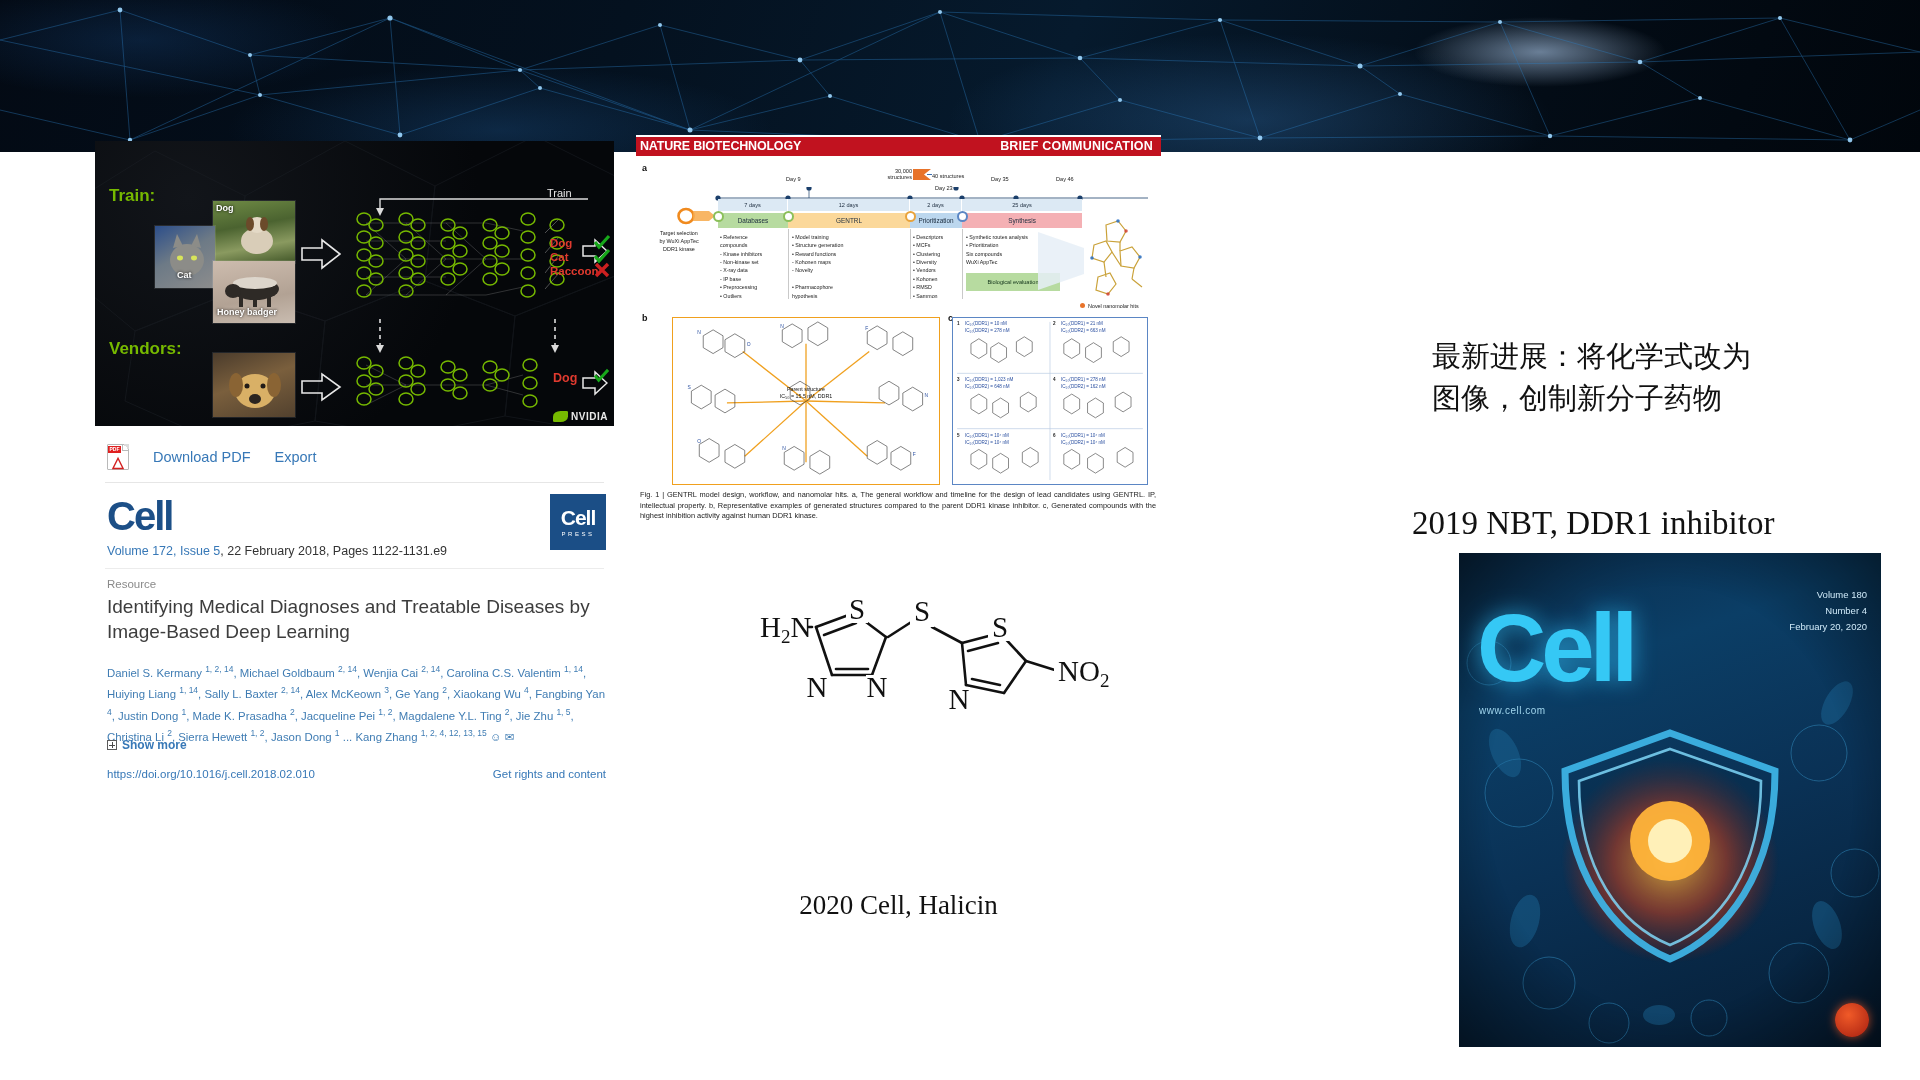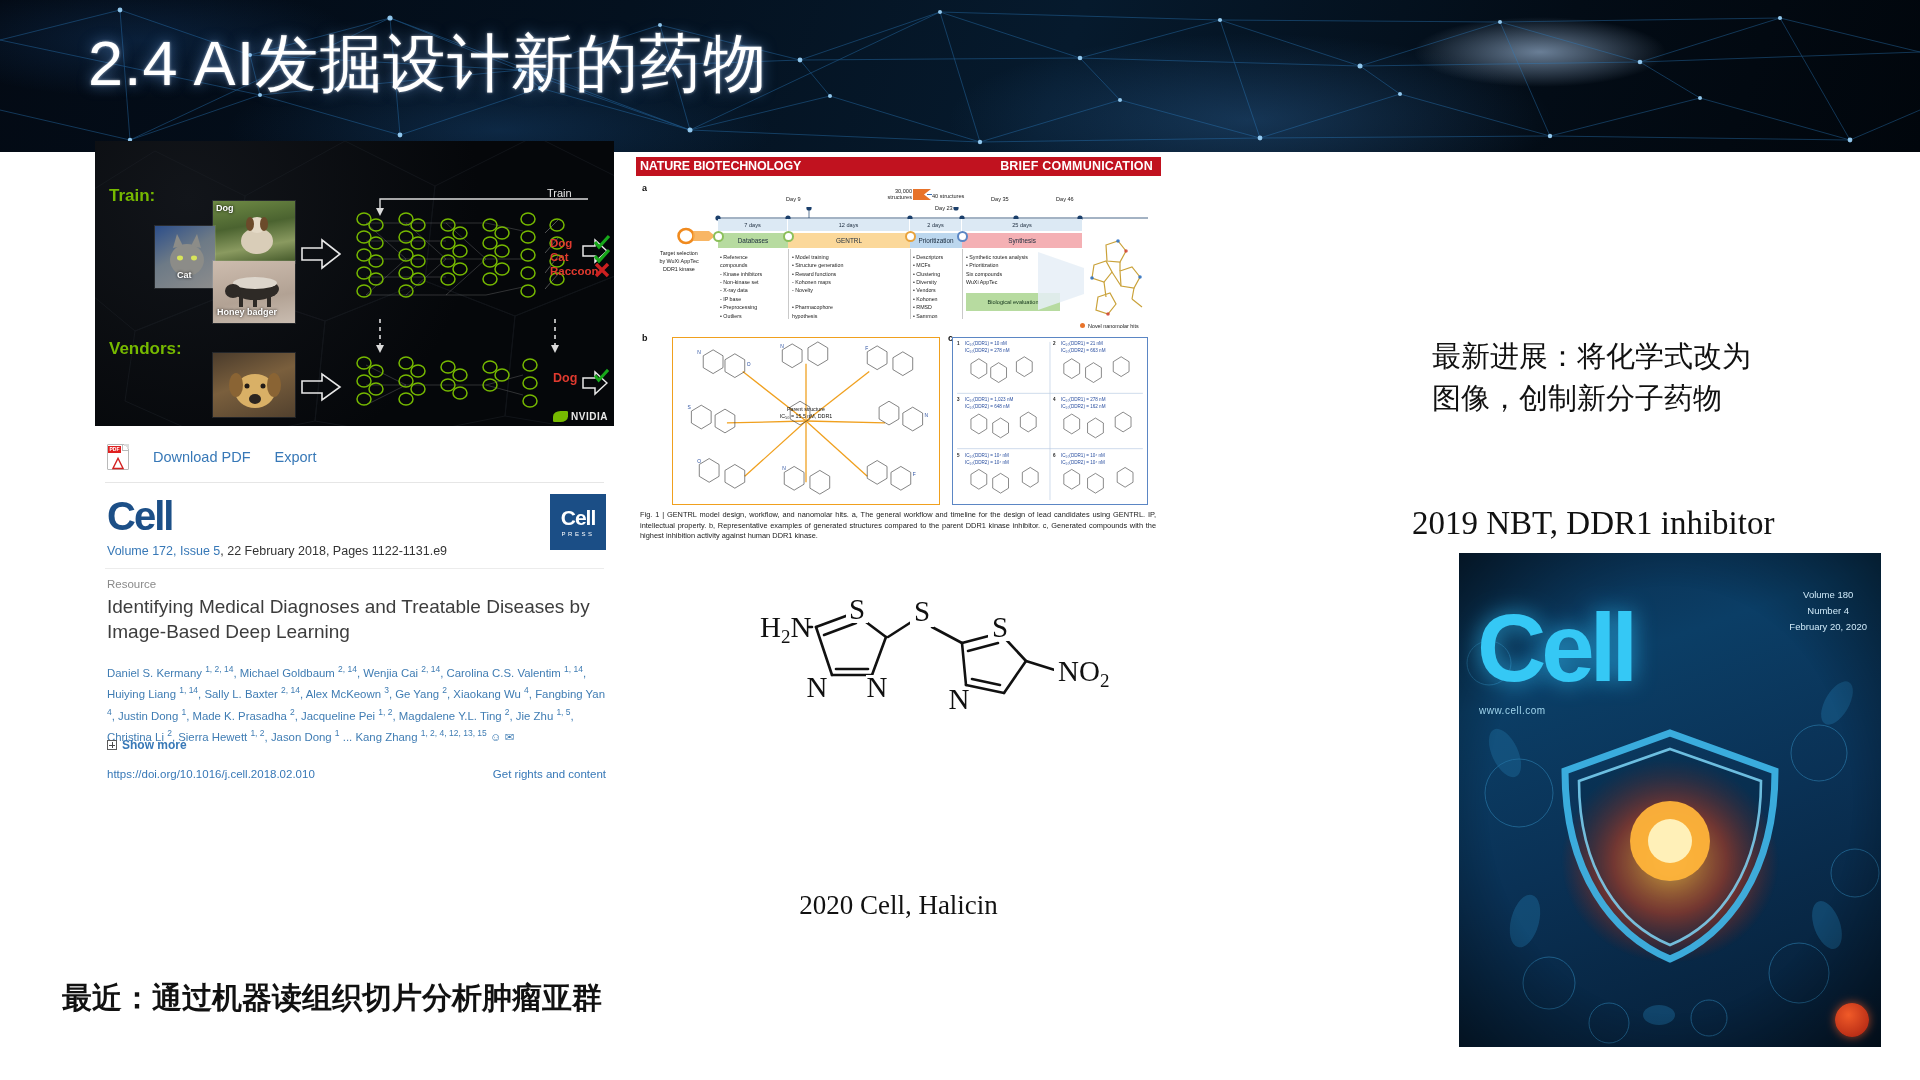--- a/index.html
+++ b/index.html
@@ -132,21 +132,21 @@
     content: ''; position: absolute; background: #4a4a4a;
   }
   #show-more .plusbox::before { left: 1px; right: 1px; top: 4px; height: 1px; }
   #show-more .plusbox::after  { top: 1px; bottom: 1px; left: 4px; width: 1px; }
   #cell-doi { position: absolute; left: 12px; top: 336px; font-size: 11.5px; color: #3778b7; }
   #get-rights { position: absolute; right: 8px; top: 336px; font-size: 11.5px; color: #3778b7; }
 
   
   #nbt-fig {
     position: absolute; left: 636px; top: 135px; width: 525px; height: 415px;
-    background: #ffffff; overflow: hidden; margin-top: 20px;
+    background: #ffffff; overflow: hidden;
   }
   #nbt-header {
     position: absolute; left: 0; top: 2px; width: 100%; height: 19px;
     background: #c1121f;
   }
   #nbt-header .left {
     position: absolute; left: 4px; top: 2px; color: #fff;
     font-size: 12.5px; font-weight: bold; letter-spacing: -.2px;
   }
   #nbt-header .right {
@@ -209,21 +209,21 @@
       linear-gradient(160deg, #0a2d4d 0%, #0b3e66 25%, #0a3155 55%, #061d34 100%);
   }
   #cover-cell-word {
     position: absolute; left: 18px; top: 40px;
     color: #35c8f5; font-size: 96px; font-weight: bold; letter-spacing: -5px;
     text-shadow: 0 0 22px rgba(50,190,245,.75);
     font-family: "Liberation Sans", sans-serif;
     z-index: 5;
   }
   #cover-meta {
-    position: absolute; right: 14px; top: 34px; text-align: center;
+    position: absolute; right: 14px; top: 34px; text-align: right;
     color: #cfe9f8; font-size: 9.5px; line-height: 1.7; z-index: 5;
   }
   #cover-url {
     position: absolute; left: 20px; top: 152px; color: #9fd4ec; font-size: 10px;
     letter-spacing: .5px; z-index: 5;
   }
   #cover-press {
     position: absolute; right: 12px; bottom: 10px; z-index: 6;
     width: 34px; height: 34px; border-radius: 50%;
     background: radial-gradient(circle at 40% 35%, #f05a28, #a81f10);
@@ -265,21 +265,20 @@
         <circle cx="830" cy="96" r="2.0"></circle>
       <circle cx="980" cy="142" r="2.2"></circle>
         <circle cx="1120" cy="100" r="2.0"></circle>
       <circle cx="1260" cy="138" r="2.4"></circle>
         <circle cx="1400" cy="94" r="2.0"></circle>
       <circle cx="1550" cy="136" r="2.2"></circle>
         <circle cx="1700" cy="98" r="2.0"></circle>
       <circle cx="1850" cy="140" r="2.4"></circle>
     </g>
   </svg>
-  <div id="banner-title">2.4 AI发掘设计新的药物</div>
 </div>
 
 <div id="nvidia-img">
   <svg class="hexpat" viewBox="0 0 519 285" preserveAspectRatio="none">
     <g stroke="#1b1f25" stroke-width="1" fill="none">
       <path d="M-20,60 L60,10 L150,55 L140,150 L40,190 L-20,140 Z"></path>
       <path d="M150,55 L250,0 L340,45 L330,140 L230,180 L140,150 Z"></path>
       <path d="M340,45 L440,-5 L530,40 L520,135 L420,175 L330,140 Z"></path>
       <path d="M40,190 L140,150 L230,180 L220,280 L120,300 L30,260 Z"></path>
       <path d="M230,180 L330,140 L420,175 L410,275 L310,295 L220,280 Z"></path>
@@ -829,14 +828,13 @@
   </svg>
   <div id="cover-cell-word">Cell</div>
   <div id="cover-meta" style="white-space:pre-line;">Volume 180
 Number 4
 February 20, 2020</div>
   <div id="cover-url">www.cell.com</div>
   <div id="cover-press"></div>
 </div>
 
 <div style="position:absolute; left:62px; top:975px; font-size:30px; line-height:1.5; color:#111; font-family:'Liberation Serif',serif; font-weight:bold;">
-  <div>最近：通过机器读组织切片分析肿瘤亚群</div>
 </div>
 
 </body></html>

